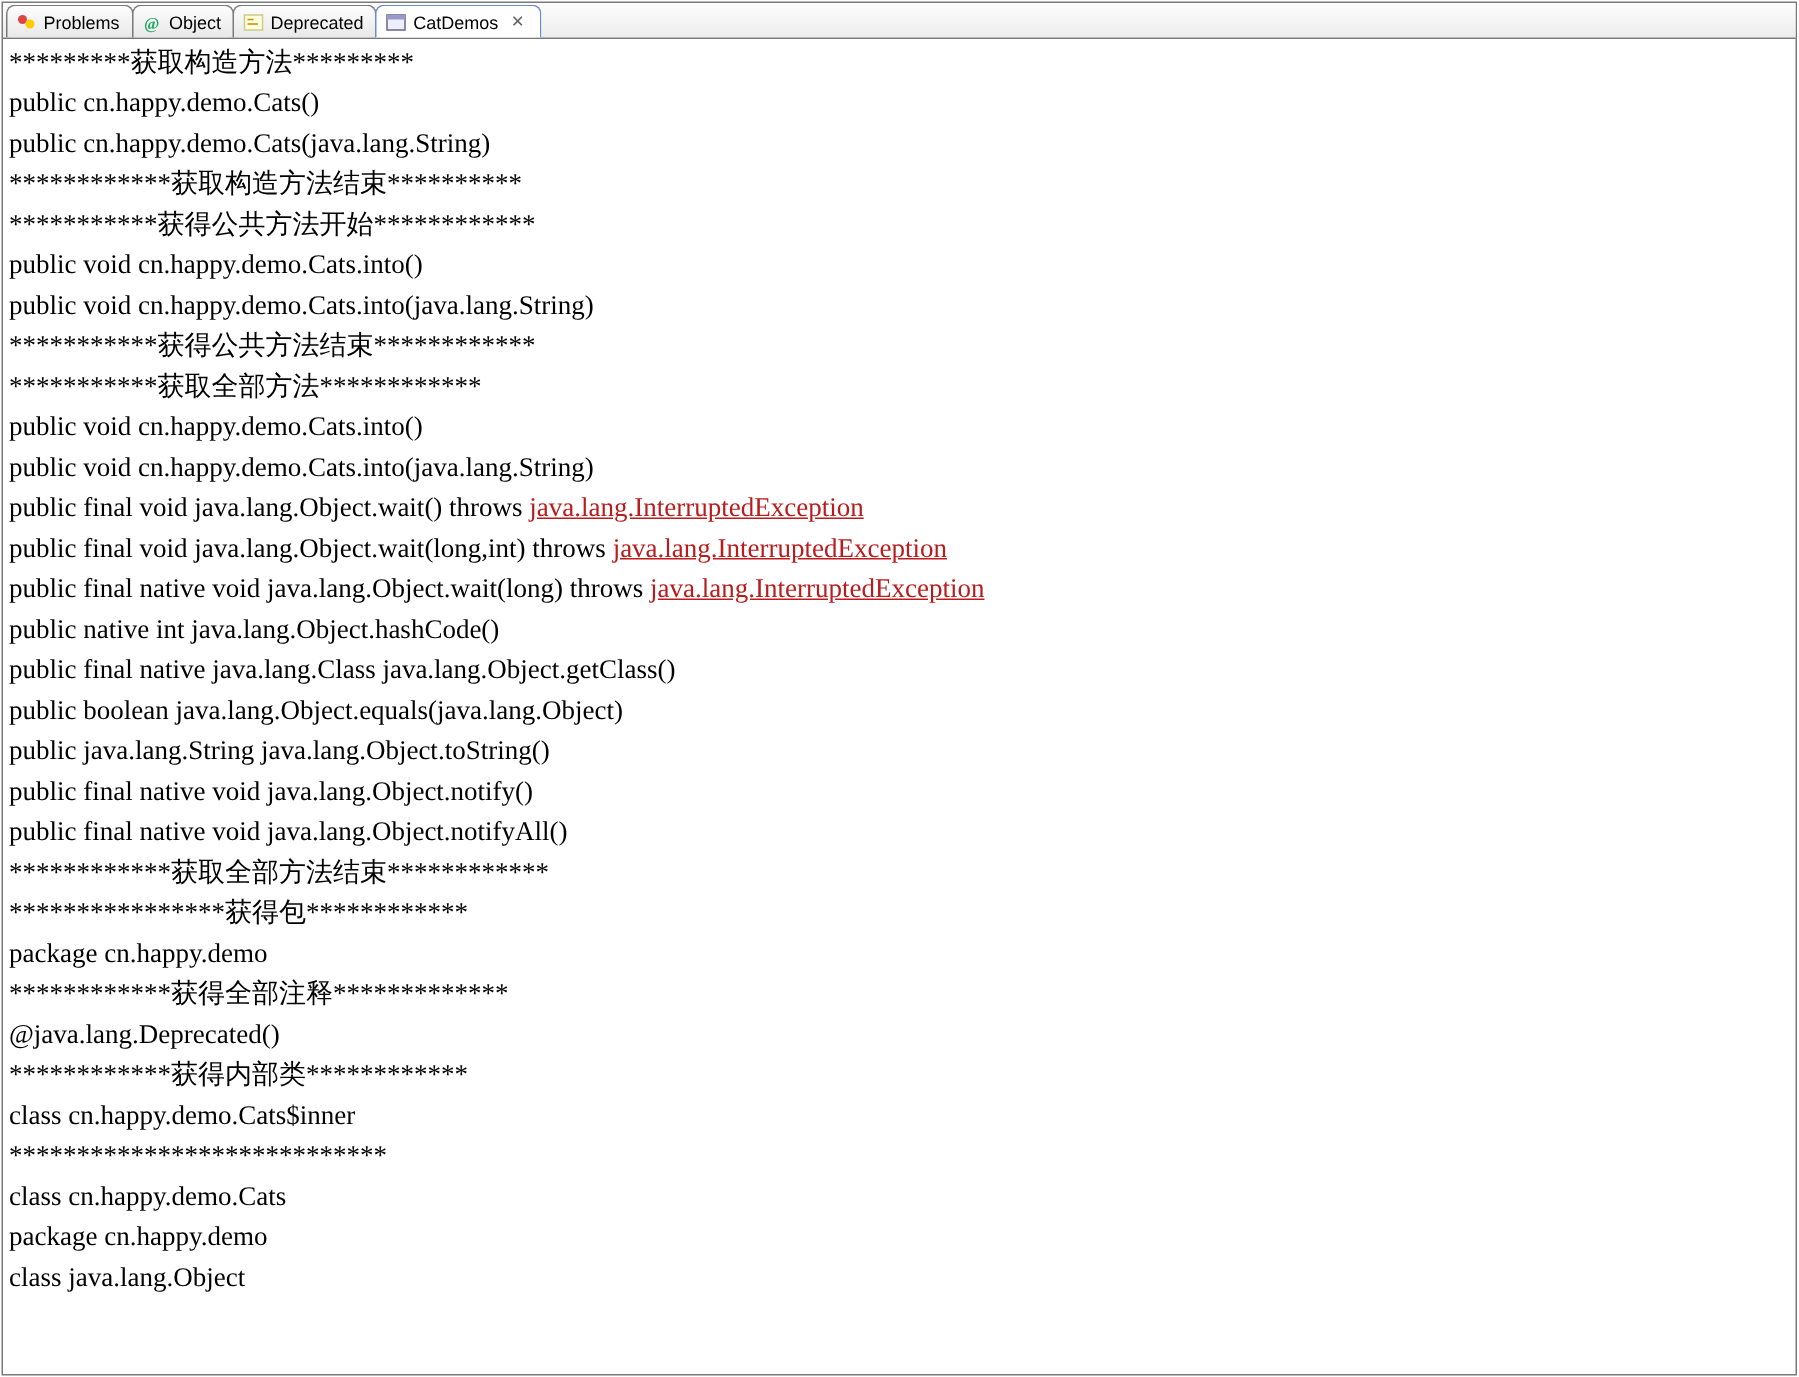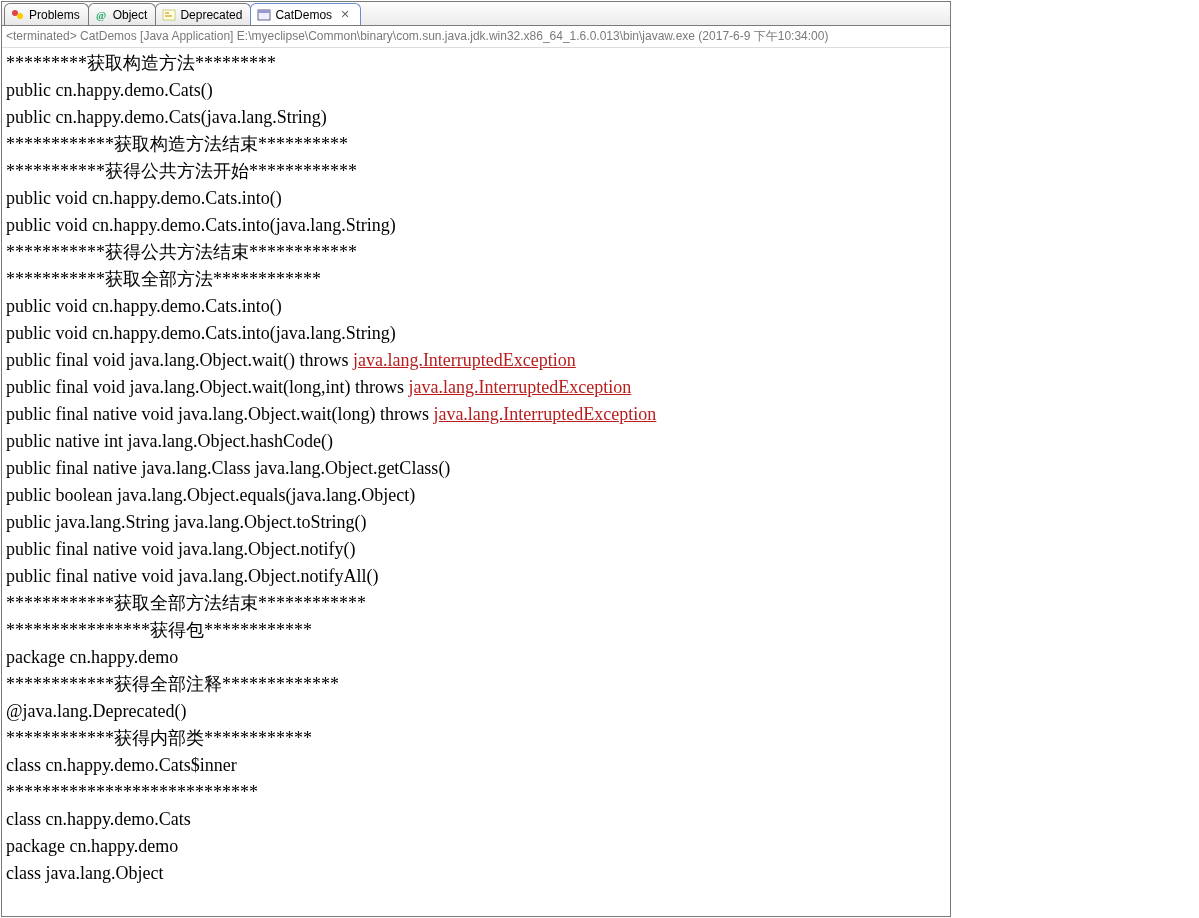--- a/index.html
+++ b/index.html
@@ -6,21 +6,21 @@
   body {
     font-family: Tahoma, Arial, sans-serif;
     font-size: 12px;
     background: #fff;
     width: 1199px;
     height: 918px;
     overflow: hidden;
   }
   .frame {
     border: 1px solid #7a7a7a;
-    width: 950px;
+    width: 1197px;
     height: 916px;
     margin: 1px;
     display: flex;
     flex-direction: column;
   }
   .tabbar {
     display: flex;
     align-items: flex-end;
     height: 24px;
     background: linear-gradient(#fdfdfd, #ececec);
@@ -127,16 +127,15 @@
         <svg width="14" height="14" viewBox="0 0 14 14">
           <rect x="1" y="2" width="12" height="10" fill="#eef" stroke="#668"></rect>
           <rect x="1" y="2" width="12" height="3" fill="#99c"></rect>
         </svg>
       </span>
       <span>CatDemos</span>
       <span class="close">✕</span>
     </div>
   </div>
 
-  <div class="meta">&lt;terminated&gt; CatDemos [Java Application] E:\myeclipse\Common\binary\com.sun.java.jdk.win32.x86_64_1.6.0.013\bin\javaw.exe (2017-6-9 下午10:34:00)</div>
 
   <div class="console" id="console-output"><span class="line">*********获取构造方法*********</span><span class="line">public cn.happy.demo.Cats()</span><span class="line">public cn.happy.demo.Cats(java.lang.String)</span><span class="line">************获取构造方法结束**********</span><span class="line">***********获得公共方法开始************</span><span class="line">public void cn.happy.demo.Cats.into()</span><span class="line">public void cn.happy.demo.Cats.into(java.lang.String)</span><span class="line">***********获得公共方法结束************</span><span class="line">***********获取全部方法************</span><span class="line">public void cn.happy.demo.Cats.into()</span><span class="line">public void cn.happy.demo.Cats.into(java.lang.String)</span><span class="line">public final void java.lang.Object.wait() throws <span class="link">java.lang.InterruptedException</span></span><span class="line">public final void java.lang.Object.wait(long,int) throws <span class="link">java.lang.InterruptedException</span></span><span class="line">public final native void java.lang.Object.wait(long) throws <span class="link">java.lang.InterruptedException</span></span><span class="line">public native int java.lang.Object.hashCode()</span><span class="line">public final native java.lang.Class java.lang.Object.getClass()</span><span class="line">public boolean java.lang.Object.equals(java.lang.Object)</span><span class="line">public java.lang.String java.lang.Object.toString()</span><span class="line">public final native void java.lang.Object.notify()</span><span class="line">public final native void java.lang.Object.notifyAll()</span><span class="line">************获取全部方法结束************</span><span class="line">****************获得包************</span><span class="line">package cn.happy.demo</span><span class="line">************获得全部注释*************</span><span class="line">@java.lang.Deprecated()</span><span class="line">************获得内部类************</span><span class="line">class cn.happy.demo.Cats$inner</span><span class="line">****************************</span><span class="line">class cn.happy.demo.Cats</span><span class="line">package cn.happy.demo</span><span class="line">class java.lang.Object</span></div>
 </div>
 
 </body></html>

